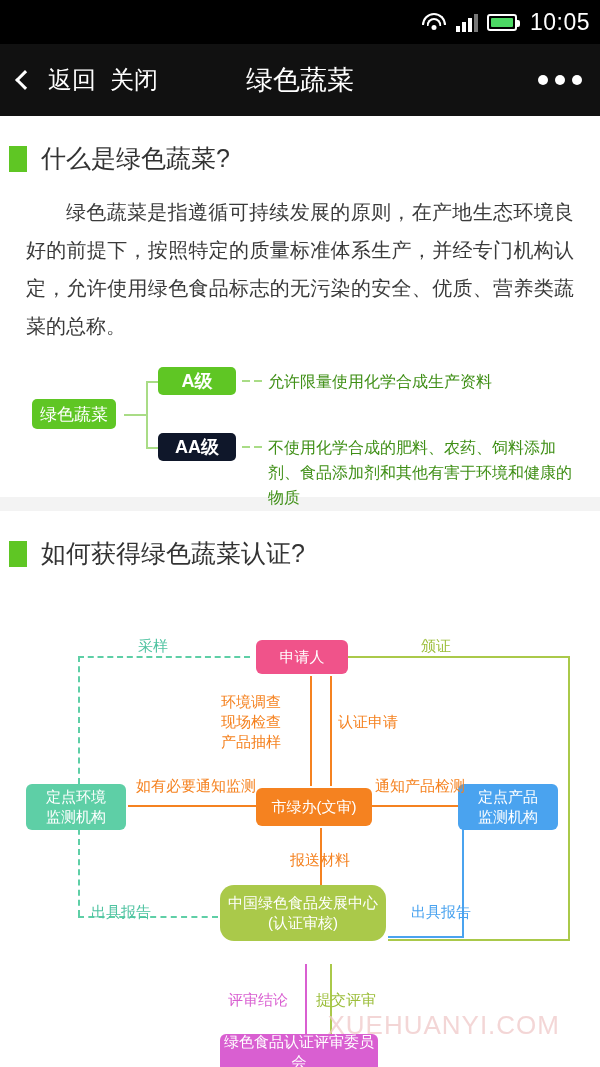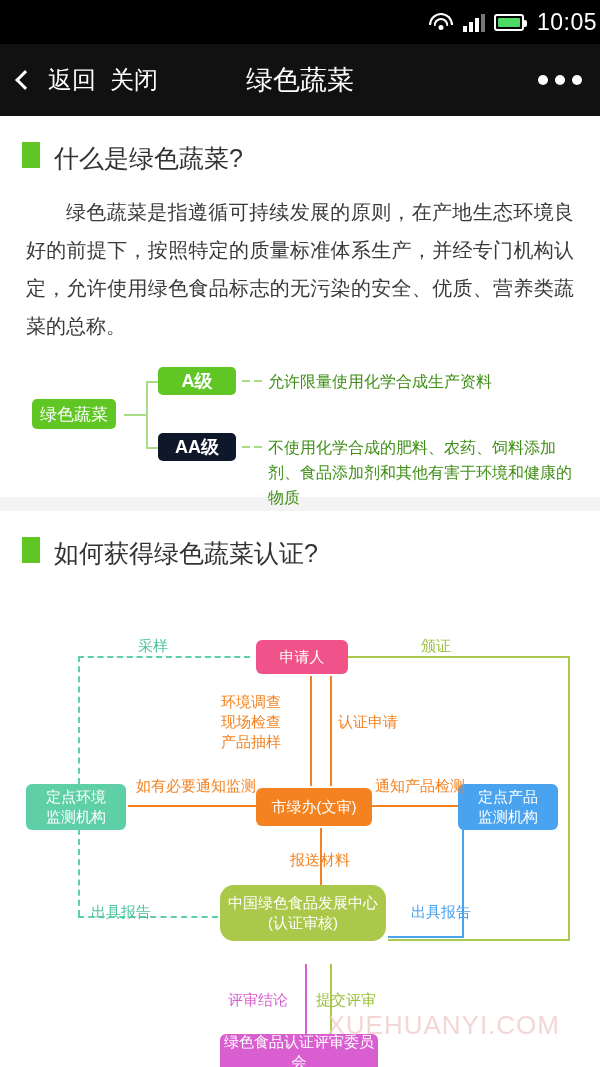--- a/index.html
+++ b/index.html
@@ -17,21 +17,21 @@
     background: #f3f3f3;
   }
   
   .statusbar {
     height: 44px;
     background: #000;
     color: #fff;
     display: flex;
     align-items: center;
     justify-content: flex-end;
-    padding-right: 3px;
+    padding-right: 10px;
     gap: 9px;
   }
   .statusbar .clock {
     font-size: 23px;
     letter-spacing: 0.5px;
     margin-left: 4px;
   }
   .wifi { width: 26px; height: 20px; position: relative; }
   .wifi i {
     position: absolute; left: 50%; transform: translateX(-50%);
@@ -84,22 +84,22 @@
     font-size: 27px; pointer-events: none;
   }
   .dots { margin-left: auto; display: flex; gap: 7px; z-index: 2; }
   .dots span { width: 10px; height: 10px; border-radius: 50%; background: #fff; display: block; }
 
   
   .content { height: calc(1067px - 44px - 72px); overflow: hidden; background: #f3f3f3; }
   .section { background: #fff; padding: 0 0 6px 0; }
   .gap { height: 14px; background: #f3f3f3; }
   .sec-head {
-    display: flex; align-items: flex-start; gap: 14px;
-    padding: 26px 22px 14px 22px;
+    display: flex; align-items: center; gap: 14px;
+    padding: 26px 22px 14px 9px;
   }
   .sec-bar { width: 18px; height: 26px; background: #5fc624; flex: none; }
   .sec-title { font-size: 25px; color: #333; }
 
   .para {
     font-size: 20px; line-height: 38px; color: #3a3a3a;
     padding: 4px 26px 10px 26px; text-align: justify; text-indent: 2em;
   }
 
   

